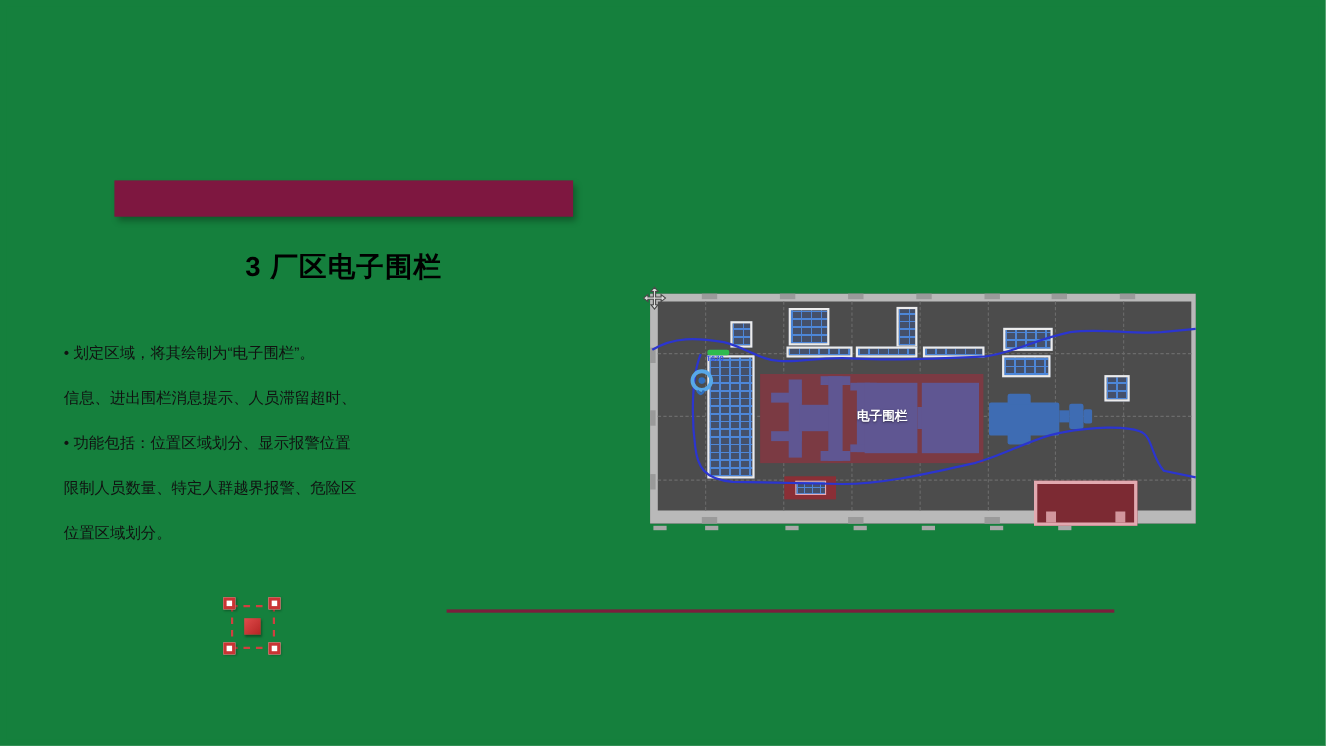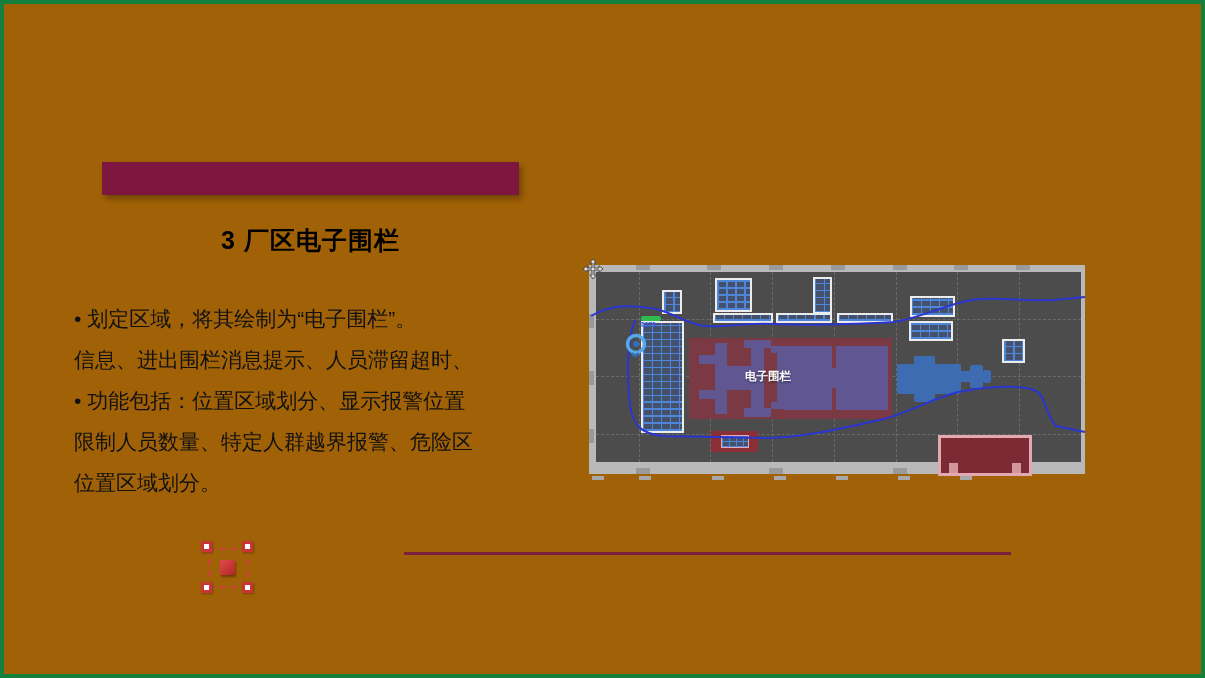--- a/index.html
+++ b/index.html
@@ -2,35 +2,35 @@
 <html><head>
 <meta charset="utf-8">
 <style>
   html,body{margin:0;padding:0;}
   body{
     width:1205px;height:678px;position:relative;background:#ffffff;
     font-family:"Liberation Sans","DejaVu Sans",sans-serif;overflow:hidden;
   }
   .slide{
     position:absolute;left:0;top:0;width:1205px;height:678px;
-    border:4px solid #15803d;box-sizing:border-box;background:#a16207;
+    border:6px solid #15803d;box-sizing:border-box;background:#15803d;
   }
   
   .banner{
     position:absolute;left:98px;top:158px;width:417px;height:33px;
     background:#7e1740;box-shadow:3px 4px 6px rgba(0,0,0,.30);
   }
   .title{
     position:absolute;left:98px;top:220px;width:417px;text-align:center;
     font-size:25px;font-weight:bold;color:#000;letter-spacing:1px;
   }
   
   .bodytext{
-    position:absolute;left:70px;top:294px;width:468px;
-    font-size:21px;color:#111;
+    position:absolute;left:52px;top:294px;width:468px;
+    font-size:14px;color:#111;
   }
   .bodytext .line{height:41px;line-height:41px;white-space:nowrap;}
   
   .divider{
     position:absolute;left:400px;top:548px;width:607px;height:3px;background:#7a1f3c;
   }
   
   .map{
     position:absolute;left:585px;top:261px;width:496px;height:209px;
     background:#4c4c4c;box-sizing:border-box;
@@ -50,21 +50,21 @@
     position:absolute;box-sizing:border-box;border:2px solid #ececec;
     background-color:#45506a;
     background-image:
       repeating-linear-gradient(0deg,#4d86d8 0 1.5px,transparent 1.5px 7px),
       repeating-linear-gradient(90deg,#4d86d8 0 1.5px,transparent 1.5px 9px);
   }
   .fence{
     position:absolute;left:93px;top:66px;width:203px;height:81px;background:#7b3a43;
   }
   .fence-label{
-    position:absolute;left:56px;top:31px;width:80px;
+    position:absolute;left:71px;top:31px;width:80px;text-align:center;
     color:#fff;font-weight:bold;font-size:11.5px;white-space:nowrap;
     text-shadow:0 1px 2px rgba(0,0,0,.5);
   }
   .redbox{
     position:absolute;left:115px;top:159px;width:47px;height:21px;background:#8a2f36;
   }
   .redbox .inner{
     position:absolute;left:10px;top:4px;width:28px;height:13px;box-sizing:border-box;
     border:1.5px solid #e9aab2;
     background-color:#45506a;

